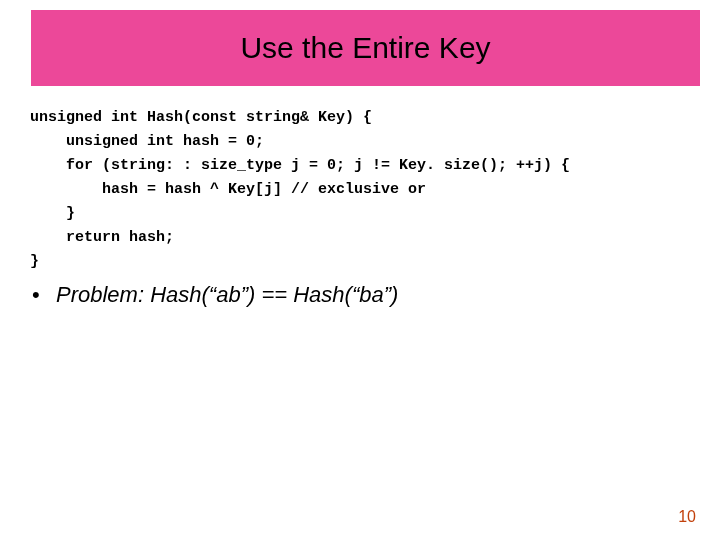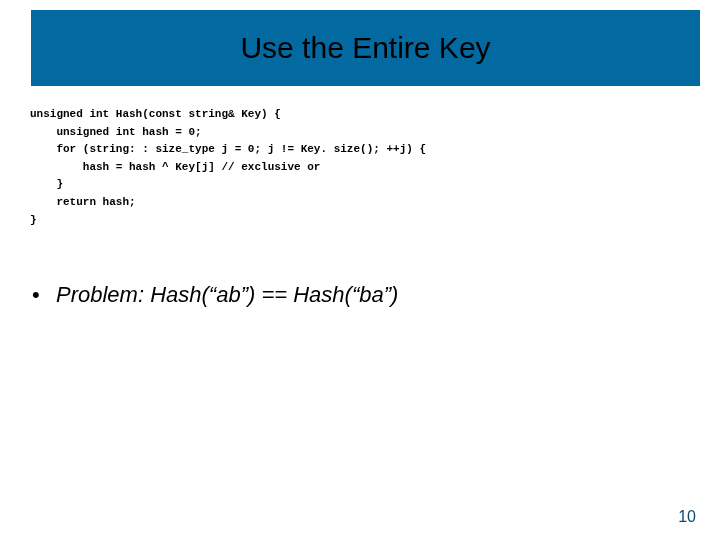--- a/index.html
+++ b/index.html
@@ -16,38 +16,38 @@
     width: 720px;
     height: 540px;
     position: relative;
   }
   .title-band {
     position: absolute;
     top: 10px;
     left: 31px;
     right: 20px;
     height: 76px;
-    background: #0369a1;
+    background: #ec4899;
     display: flex;
     align-items: center;
     justify-content: center;
   }
   .title-text {
     font-size: 30px;
     color: #000000;
     font-family: Arial, Helvetica, sans-serif;
     font-weight: normal;
   }
   .code-block {
     position: absolute;
     top: 106px;
     left: 30px;
     right: 30px;
     font-family: "Courier New", Courier, monospace;
-    font-size: 11px;
+    font-size: 15px;
     font-weight: bold;
     color: #000000;
     line-height: 1.6;
     white-space: pre;
   }
   .bullet-area {
     position: absolute;
     top: 282px;
     left: 30px;
     right: 30px;
@@ -66,21 +66,21 @@
   }
   .bullet-text {
     flex: 1;
     font-style: italic;
   }
   .page-num {
     position: absolute;
     right: 24px;
     bottom: 14px;
     font-size: 16px;
-    color: #0c4a6e;
+    color: #c2410c;
   }
 </style>
 </head>
 <body>
 
 <div class="slide">
 
   <div class="title-band">
     <div class="title-text">Use the Entire Key</div>
   </div>

